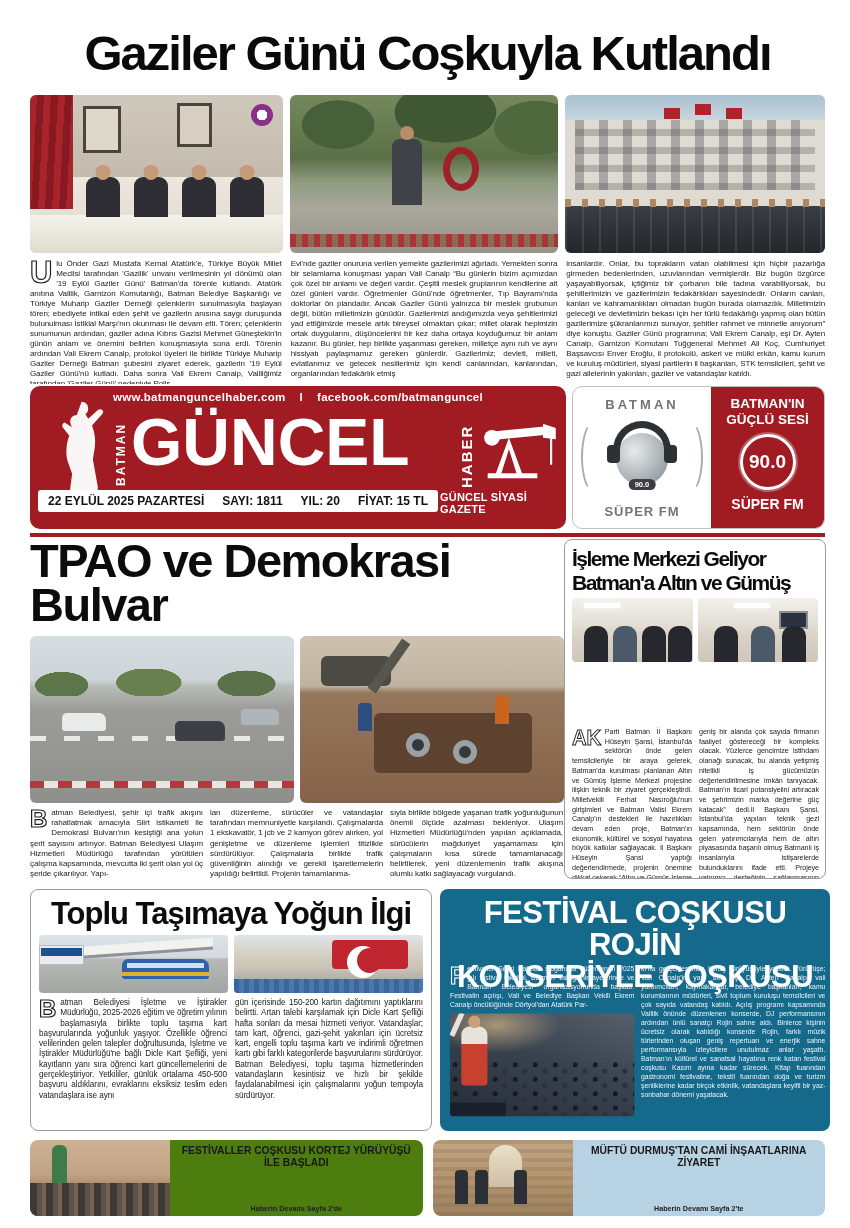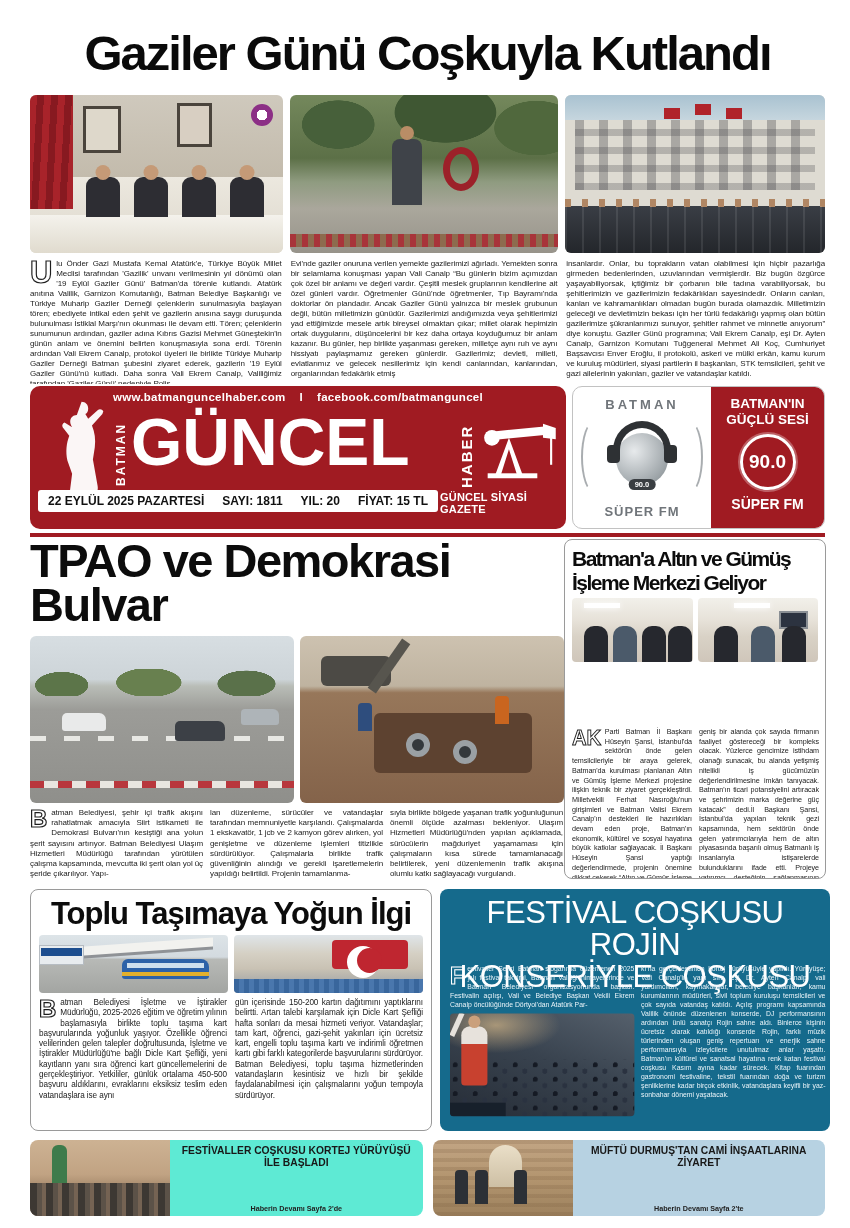--- a/index.html
+++ b/index.html
@@ -149,21 +149,21 @@
 .p-flagph .fl{left:52%;top:8%;width:40%;height:50%;background:#bf2630;border-radius:4px}
 .p-flagph .fl::before{content:"";position:absolute;left:20%;top:22%;width:32px;height:32px;border-radius:50%;background:#fff}
 .p-flagph .fl::after{content:"";position:absolute;left:33%;top:28%;width:25px;height:25px;border-radius:50%;background:#bf2630}
 .p-flagph .fence{left:0;bottom:0;width:100%;height:24%;background:repeating-linear-gradient(90deg,#39669c 0 5px,#4a77ad 5px 10px)}
 .transit-cols{display:flex;gap:8px;margin-top:5px}
 .transit-cols .bodytxt{flex:1;font-size:8.2px;line-height:10.3px}
 
 
 .fest-box{position:absolute;left:440px;top:889px;width:390px;height:242px;background:var(--teal);border-radius:8px;
   padding:8px 10px;overflow:hidden;color:#fff}
-.fest-h{font-size:31px;line-height:32px;font-weight:normal;text-align:center;letter-spacing:-0.5px;color:#fff}
+.fest-h{font-size:31px;line-height:32px;font-weight:bold;text-align:center;letter-spacing:-0.5px;color:#fff}
 .fest-col{position:absolute;top:76px;width:212px;transform:scale(0.87,0.9);transform-origin:0 0;
   font-size:7.9px;line-height:10px;text-align:justify;color:#eaf4f9}
 .fest-col .dc{color:transparent;-webkit-text-stroke:1.2px #fff;font-size:26px;line-height:22px}
 .p-con{position:relative;overflow:hidden;border-radius:4px;margin-top:4px;height:114px;
   background:linear-gradient(200deg,#55606c 0%,#39434f 45%,#262d37 100%)}
 .p-con .glow{left:-10%;top:-16%;width:70%;height:55%;background:radial-gradient(closest-side,rgba(255,214,150,.55),transparent)}
 .p-con .crowd{left:0;bottom:0;width:100%;height:55%;
   background-image:radial-gradient(circle 3px at 6px 6px,#151a24 98%,transparent),radial-gradient(circle 3px at 17px 13px,#2a3240 98%,transparent);
   background-size:23px 16px}
 .p-con .perf{left:6%;top:12%;width:30px;height:66px;background:linear-gradient(180deg,#e7e2dc 0 30%,#c8412f 30% 100%);border-radius:10px 10px 4px 4px}
@@ -171,21 +171,21 @@
 .p-con .perf::after{content:"";position:absolute;left:-8px;top:-16px;width:6px;height:28px;background:#e7e2dc;transform:rotate(25deg)}
 .p-con .stage{left:0;bottom:0;width:30%;height:13%;background:#17202b}
 
 
 .teasers{position:absolute;left:30px;top:1140px;width:795px;height:76px;display:flex;gap:10px}
 .teaser{flex:1;display:flex;border-radius:8px;overflow:hidden}
 .teaser .tphoto{width:140px;flex:none;position:relative;overflow:hidden}
 .tpanel{flex:1;display:flex;flex-direction:column;align-items:center;text-align:center;padding:5px 4px 3px}
 .ttitle{font-size:10.3px;line-height:12px;font-weight:bold;color:#181818}
 .tmore{margin-top:auto;font-size:7.2px;font-weight:bold;color:#222}
-.tp-gray{background:#5eead4}.tp-blue{background:#b7d2e2}.tp-green{background:#c0d9c7}
+.tp-gray{background:#4d7c0f}.tp-blue{background:#b7d2e2}.tp-green{background:#c0d9c7}
 .p-kor{background:linear-gradient(180deg,#cdb293 0%,#c1a383 45%,#9b7f63 70%,#6f5a46 100%)}
 .p-kor .green{left:16%;top:6%;width:15px;height:42px;background:#3e7b4b;border-radius:6px 6px 2px 2px}
 .p-kor .crowdd{left:0;bottom:0;width:100%;height:44%;background:repeating-linear-gradient(90deg,#3d3833 0 7px,#5c5248 7px 12px,#756353 12px 16px)}
 .p-cam{background:linear-gradient(180deg,#c2a584 0%,#b3956f 50%,#9d815d 100%)}
 .p-cam .bricks{inset:0;background:repeating-linear-gradient(0deg,rgba(120,90,60,.2) 0 4px,transparent 4px 9px)}
 .p-cam .arch{left:40%;top:6%;width:24%;height:56%;background:linear-gradient(#ead候,#cdbfa4);background:linear-gradient(#eadfc8,#cdbfa4);border-radius:40px 40px 0 0}
 .p-cam .m{width:13px;height:34px;background:#2c3036;border-radius:4px 4px 0 0;bottom:16%;position:absolute}
 .p-gym{background:linear-gradient(180deg,#d8d5c6 0%,#cfccbd 28%,#3f9a63 30%,#2f8a55 100%)}
 .p-gym .line{left:-4%;top:58%;width:108%;height:3px;background:#e8e4d8;transform:rotate(-3deg)}
 .p-gym .kids{left:6%;top:30%;width:88%;height:15px;
@@ -304,22 +304,22 @@
     <i class="wk o" style="left:74%;top:36%"></i>
   </div>
 </div>
 <div class="tpao-cols">
   <p class="bodytxt" style="width:173px;margin:0"><span class="dc" style="font-size:24px;line-height:20px">B</span><span>atman Belediyesi, şehir içi trafik akışını rahatlatmak amacıyla Siirt istikameti ile Demokrasi Bulvarı'nın kesiştiği ana yolun şerit sayısını artırıyor. Batman Belediyesi Ulaşım Hizmetleri Müdürlüğü tarafından yürütülen çalışma kapsamında, mevcutta iki şerit olan yol üç şeride çıkarılıyor. Yapı-</span></p>
   <p class="bodytxt" style="width:173px;margin:0">lan düzenleme, sürücüler ve vatandaşlar tarafından memnuniyetle karşılandı. Çalışmalarda 1 ekskavatör, 1 jcb ve 2 kamyon görev alırken, yol genişletme ve düzenleme işlemleri titizlikle sürdürülüyor. Çalışmalarla birlikte trafik güvenliğinin alındığı ve gerekli işaretlemelerin yapıldığı belirtildi. Projenin tamamlanma-</p>
   <p class="bodytxt" style="width:173px;margin:0">sıyla birlikte bölgede yaşanan trafik yoğunluğunun önemli ölçüde azalması bekleniyor. Ulaşım Hizmetleri Müdürlüğü'nden yapılan açıklamada, sürücülerin mağduriyet yaşamaması için çalışmaların kısa sürede tamamlanacağı belirtilerek, yeni düzenlemenin trafik akışına olumlu katkı sağlayacağı vurgulandı.</p>
 </div>
 
 <div class="gold-box">
+  <div class="gold-h h2line">İşleme Merkezi Geliyor</div>
   <div class="gold-h h2line">Batman'a Altın ve Gümüş</div>
-  <div class="gold-h h2line">İşleme Merkezi Geliyor</div>
   <div class="gold-photos">
     <div class="photo p-ofc">
       <i class="lamp" style="left:10%"></i>
       <i class="pp" style="left:10%"></i>
       <i class="pp l" style="left:34%"></i>
       <i class="pp" style="left:58%"></i>
       <i class="pp" style="left:80%"></i>
     </div>
     <div class="photo p-ofc">
       <i class="lamp" style="left:30%"></i>

